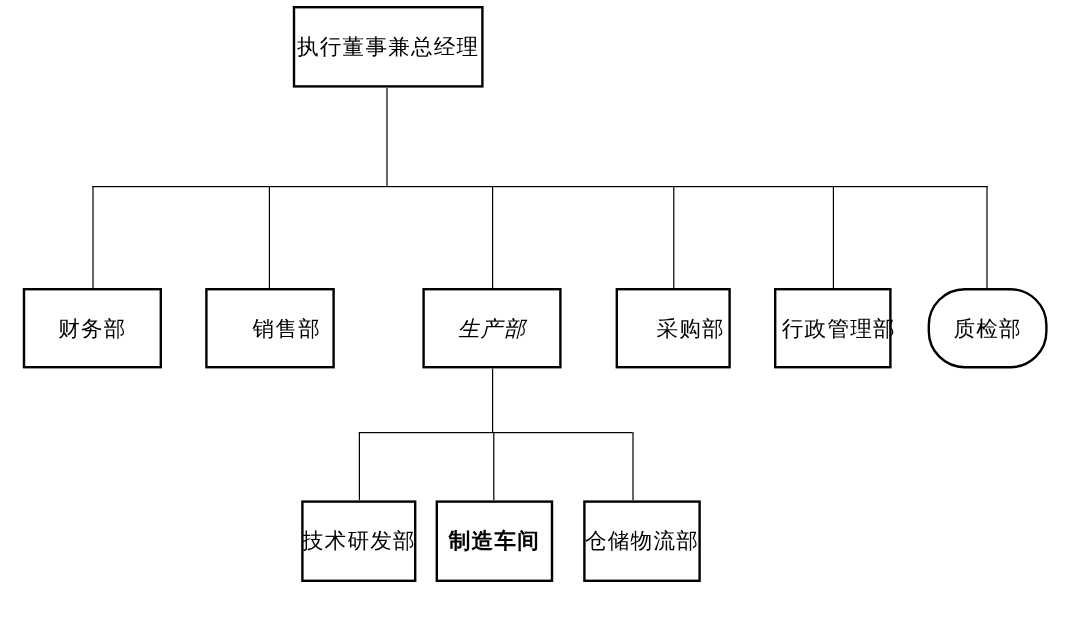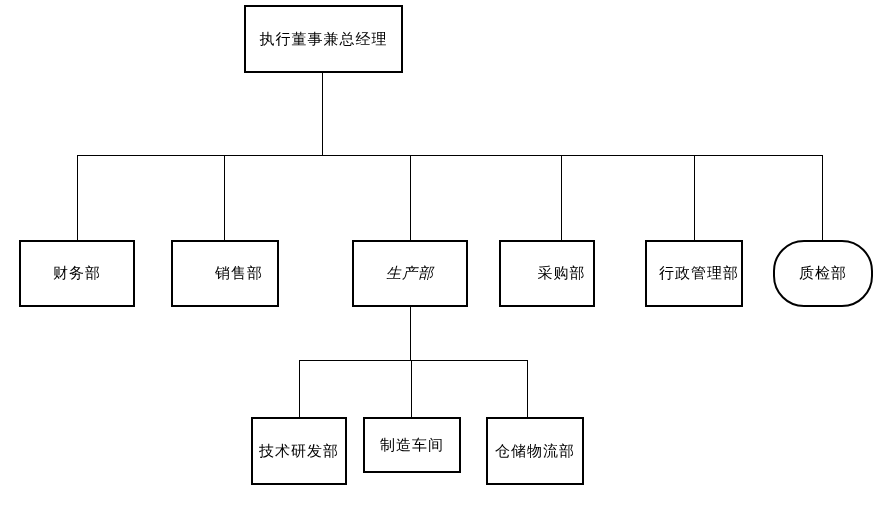--- a/index.html
+++ b/index.html
@@ -14,21 +14,21 @@
   }
   .node {
     position: absolute;
     border: 2px solid var(--box_border, #000000);
     background: var(--box_fill, #ffffff);
     display: flex;
     align-items: center;
     justify-content: center;
   }
   .node-label {
-    font-size: 15px;
+    font-size: 18px;
     color: var(--text, #000000);
     white-space: nowrap;
     letter-spacing: 1px;
   }
   .line { position: absolute; background: var(--line, #000000); }
   .line.h { height: 1px; }
   .line.v { width: 1px; }
 </style>
 </head>
 <body>
@@ -56,33 +56,33 @@
 
   <div class="node" style="left:19px; top:240px; width:116px; height:67px;">
     <span class="node-label">财务部</span>
   </div>
   <div class="node" style="left:171px; top:240px; width:108px; height:67px;padding-left:28px;">
     <span class="node-label">销售部</span>
   </div>
   <div class="node" style="left:352px; top:240px; width:116px; height:67px;font-style:italic;">
     <span class="node-label">生产部</span>
   </div>
-  <div class="node" style="left:499px; top:240px; width:96px; height:67px;padding-left:29px;">
+  <div class="node" style="left:513px; top:240px; width:96px; height:67px;padding-left:29px;">
     <span class="node-label">采购部</span>
   </div>
   <div class="node" style="left:645px; top:240px; width:98px; height:67px;padding-left:10px;">
     <span class="node-label">行政管理部</span>
   </div>
   <div class="node" style="left:773px; top:240px; width:100px; height:67px;border-radius:31px;">
     <span class="node-label">质检部</span>
   </div>
 
   <div class="node" style="left:251px; top:417px; width:96px; height:68px;">
     <span class="node-label">技术研发部</span>
   </div>
-  <div class="node" style="left:363px; top:417px; width:98px; height:56px;">
+  <div class="node" style="left:363px; top:417px; width:98px; height:68px;font-weight:bold;">
     <span class="node-label">制造车间</span>
   </div>
   <div class="node" style="left:486px; top:417px; width:98px; height:68px;">
     <span class="node-label">仓储物流部</span>
   </div>
 
 </div>
 
 </body></html>

